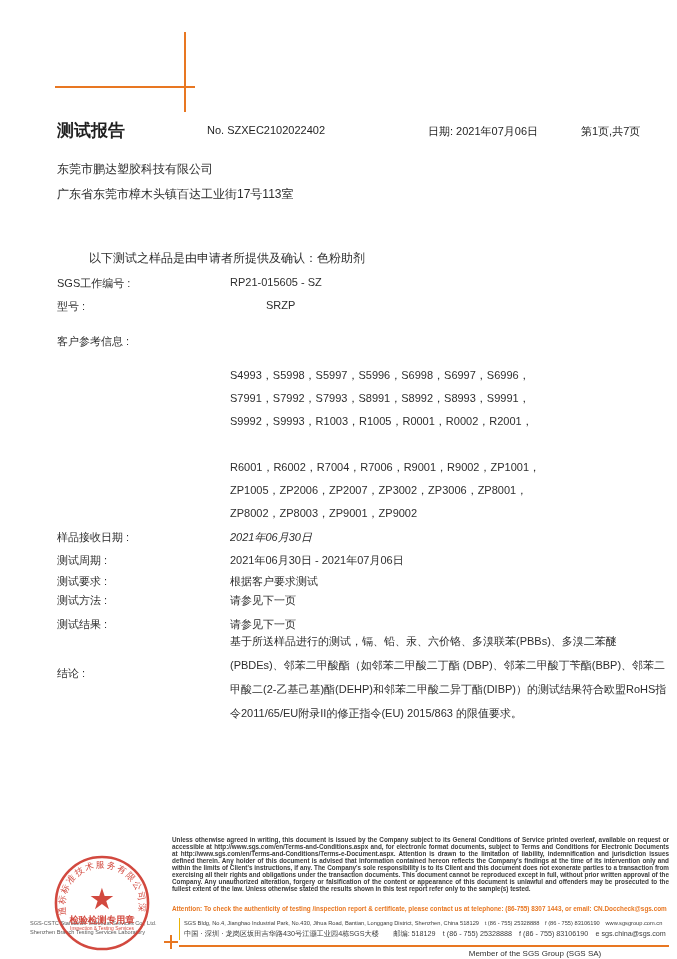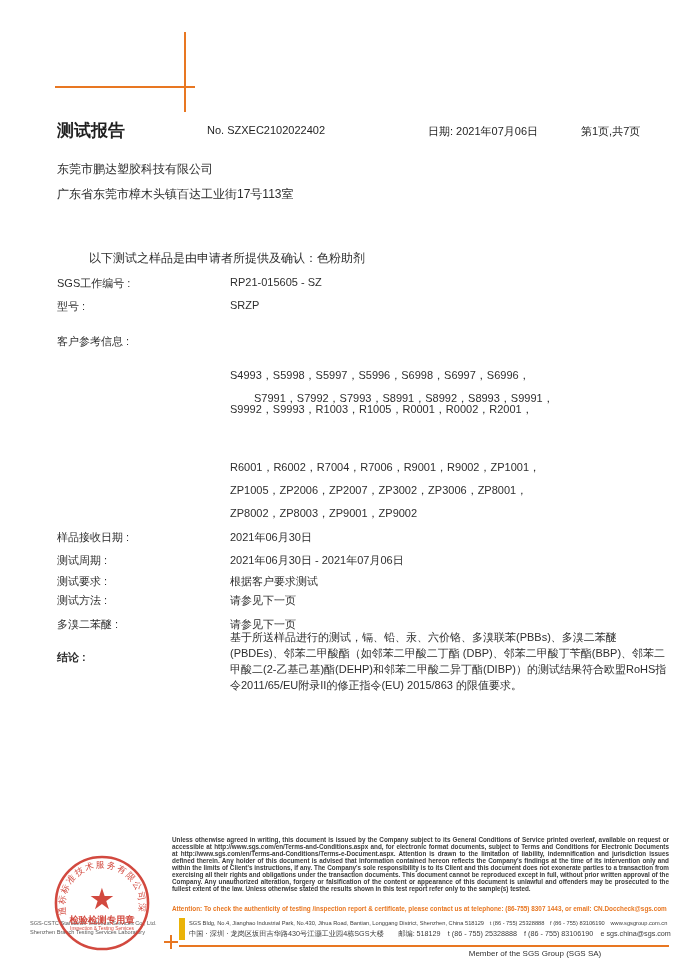--- a/index.html
+++ b/index.html
@@ -20,34 +20,34 @@
     font-family:"DejaVu Sans","Liberation Sans",sans-serif;
   }
   .logo-hline{position:absolute;left:55px;top:86px;width:140px;height:2px;background:#e87722;}
   .logo-vline{position:absolute;left:184px;top:32px;width:2px;height:80px;background:#e87722;}
   .report-title{position:absolute;left:57px;top:119px;font-size:17px;font-weight:bold;color:#1f1f1f;}
   .hdr-item{position:absolute;top:124px;font-size:11px;color:#1f1f1f;font-weight:500;}
   
   .txt{font-size:12px;color:#2e2e2e;}
   .lbl{position:absolute;left:57px;font-size:11px;color:#2e2e2e;white-space:nowrap;}
   .val{position:absolute;left:230px;font-size:11px;color:#2e2e2e;white-space:nowrap;}
-  .para{position:absolute;left:230px;width:437px;font-size:11px;line-height:16px;color:#2e2e2e;}
+  .para{position:absolute;left:230px;width:437px;font-size:11px;line-height:24px;color:#2e2e2e;}
   
   .legal{
     position:absolute;left:172px;top:836px;width:497px;
     font-size:6.35px;line-height:7.05px;color:#3c3c3c;
     text-align:justify;font-weight:bold;
   }
   .attention{
     position:absolute;left:172px;top:905px;width:497px;
     font-size:6.4px;line-height:7.2px;color:#e87722;font-weight:bold;
   }
   .addr-block{
     position:absolute;left:179px;top:918px;width:488px;
-    border-left:6px solid #eab308;padding-left:4px;
+    border-left:1px solid #eab308;padding-left:4px;
   }
   .addr-en{font-size:5.7px;color:#3c3c3c;white-space:nowrap;line-height:10px;}
   .addr-cn{font-size:7.2px;color:#3c3c3c;white-space:nowrap;line-height:12px;}
   .footer-rule{position:absolute;left:179px;top:945px;width:490px;height:2px;background:#e87722;}
   .member{position:absolute;left:400px;top:949px;width:270px;text-align:center;font-size:8px;color:#2e2e2e;}
   .company1{position:absolute;left:30px;top:920px;width:155px;font-size:5.6px;color:#5a5a5a;white-space:nowrap;}
   .company2{position:absolute;left:30px;top:929px;width:155px;font-size:5.6px;color:#5a5a5a;white-space:nowrap;}
   .stamp-box{position:absolute;left:53px;top:854px;width:98px;height:98px;opacity:.92;}
   .reg-cross-h{position:absolute;left:164px;top:941px;width:14px;height:1.5px;background:#e87722;}
   .reg-cross-v{position:absolute;left:170px;top:935px;width:1.5px;height:14px;background:#e87722;}
@@ -67,46 +67,46 @@
 
   <div class="abs txt" style="left:57px;top:161px;">东莞市鹏达塑胶科技有限公司</div>
   <div class="abs txt" style="left:57px;top:186px;">广东省东莞市樟木头镇百达工业街17号113室</div>
 
   <div class="abs txt" style="left:57px;top:250px;margin-left:32px;">以下测试之样品是由申请者所提供及确认：色粉助剂</div>
 
   <div class="lbl" style="top:276px;">SGS工作编号 :</div>
   <div class="val" style="top:276px;">RP21-015605 - SZ</div>
 
   <div class="lbl" style="top:299px;">型号 :</div>
-  <div class="val" style="top:299px;">SRZP</div>
+  <div class="val" style="top:299px;margin-left:36px;">SRZP</div>
 
   <div class="lbl" style="top:334px;">客户参考信息 :</div>
   <div class="val" style="top:368px;text-align:right;">S4993，S5998，S5997，S5996，S6998，S6997，S6996，</div>
-  <div class="val" style="top:391px;margin-left:24px;">S7991，S7992，S7993，S8991，S8992，S8993，S9991，</div>
-  <div class="val" style="top:402px;">S9992，S9993，R1003，R1005，R0001，R0002，R2001，</div>
+  <div class="val" style="top:391px;">S7991，S7992，S7993，S8991，S8992，S8993，S9991，</div>
+  <div class="val" style="top:414px;">S9992，S9993，R1003，R1005，R0001，R0002，R2001，</div>
   <div class="val" style="top:460px;">R6001，R6002，R7004，R7006，R9001，R9002，ZP1001，</div>
   <div class="val" style="top:483px;">ZP1005，ZP2006，ZP2007，ZP3002，ZP3006，ZP8001，</div>
   <div class="val" style="top:506px;">ZP8002，ZP8003，ZP9001，ZP9002</div>
 
   <div class="lbl" style="top:530px;">样品接收日期 :</div>
-  <div class="val" style="top:530px;">2021年06月30日</div>
+  <div class="val" style="top:530px;font-style:italic;">2021年06月30日</div>
 
   <div class="lbl" style="top:553px;">测试周期 :</div>
   <div class="val" style="top:553px;">2021年06月30日 - 2021年07月06日</div>
 
   <div class="lbl" style="top:574px;">测试要求 :</div>
   <div class="val" style="top:574px;">根据客户要求测试</div>
 
   <div class="lbl" style="top:593px;">测试方法 :</div>
   <div class="val" style="top:593px;">请参见下一页</div>
 
-  <div class="lbl" style="top:617px;">多溴二苯醚 :</div>
+  <div class="lbl" style="top:617px;">测试结果 :</div>
   <div class="val" style="top:617px;">请参见下一页</div>
 
-  <div class="lbl" style="top:650px;font-weight:bold;">结论 :</div>
+  <div class="lbl" style="top:666px;">结论 :</div>
   <div class="para" style="top:629px;">基于所送样品进行的测试，镉、铅、汞、六价铬、多溴联苯(PBBs)、多溴二苯醚(PBDEs)、邻苯二甲酸酯（如邻苯二甲酸二丁酯 (DBP)、邻苯二甲酸丁苄酯(BBP)、邻苯二甲酸二(2-乙基己基)酯(DEHP)和邻苯二甲酸二异丁酯(DIBP)）的测试结果符合欧盟RoHS指令2011/65/EU附录II的修正指令(EU) 2015/863 的限值要求。</div>
 
   <div class="legal">Unless otherwise agreed in writing, this document is issued by the Company subject to its General Conditions of Service printed overleaf, available on request or accessible at http://www.sgs.com/en/Terms-and-Conditions.aspx and, for electronic format documents, subject to Terms and Conditions for Electronic Documents at http://www.sgs.com/en/Terms-and-Conditions/Terms-e-Document.aspx. Attention is drawn to the limitation of liability, indemnification and jurisdiction issues defined therein. Any holder of this document is advised that information contained hereon reflects the Company's findings at the time of its intervention only and within the limits of Client's instructions, if any. The Company's sole responsibility is to its Client and this document does not exonerate parties to a transaction from exercising all their rights and obligations under the transaction documents. This document cannot be reproduced except in full, without prior written approval of the Company. Any unauthorized alteration, forgery or falsification of the content or appearance of this document is unlawful and offenders may be prosecuted to the fullest extent of the law. Unless otherwise stated the results shown in this test report refer only to the sample(s) tested.</div>
   <div class="attention">Attention: To check the authenticity of testing /inspection report &amp; certificate, please contact us at telephone: (86-755) 8307 1443, or email: CN.Doccheck@sgs.com</div>
 
   <div class="addr-block">
     <div class="addr-en">SGS Bldg, No.4, Jianghao Industrial Park, No.430, Jihua Road, Bantian, Longgang District, Shenzhen, China 518129　t (86 - 755) 25328888　f (86 - 755) 83106190　www.sgsgroup.com.cn</div>
     <div class="addr-cn">中国 · 深圳 · 龙岗区坂田吉华路430号江灏工业园4栋SGS大楼　　邮编: 518129　t (86 - 755) 25328888　f (86 - 755) 83106190　e sgs.china@sgs.com</div>
   </div>
   <div class="footer-rule"></div>

